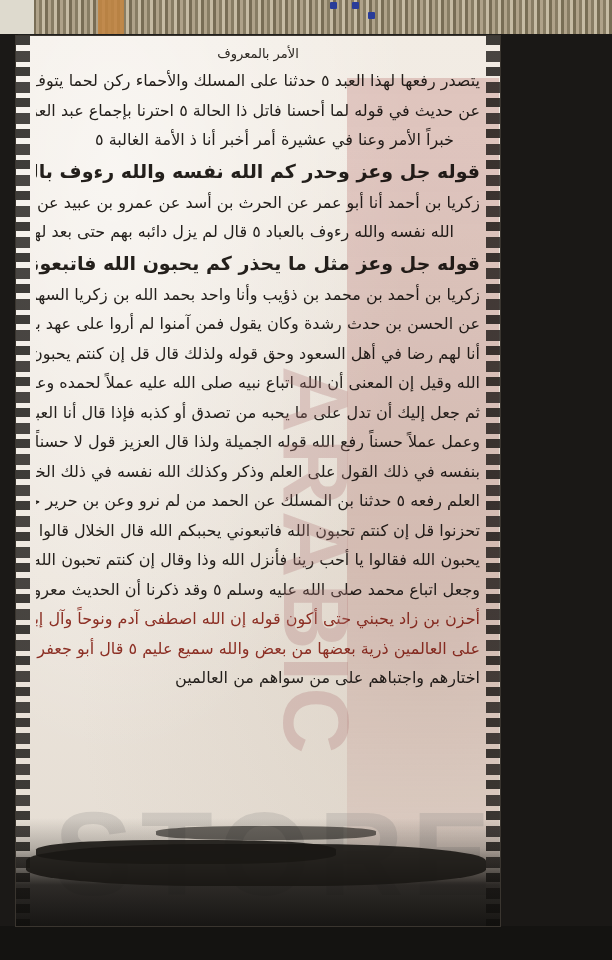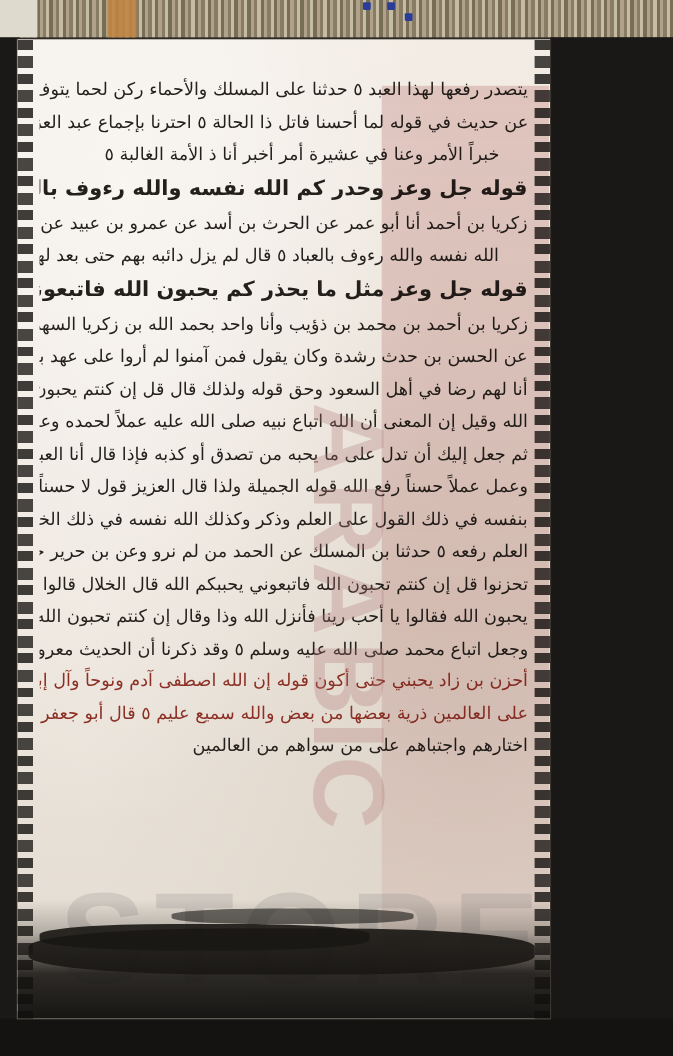--- a/index.html
+++ b/index.html
@@ -242,20 +242,21 @@
 
   <div class="left-dark"></div>
   <div class="right-dark"></div>
   <div class="bottom-dark"></div>
 
   <div class="sheet">
 
     <div class="edge left"></div>
     <div class="edge right"></div>
 
+    <div class="page-heading">الأمر بالمعروف</div>
 
     <div class="body-text">
       <span class="line">يتصدر رفعها لهذا العبد ٥  حدثنا على المسلك والأحماء ركن لحما يتوف</span>
       <span class="line">عن حديث في قوله لما أحسنا فاتل ذا الحالة ٥ احترنا بإجماع عبد العزيز وال</span>
       <span class="line indent">خبراً الأمر وعنا في عشيرة أمر أخبر أنا ذ الأمة الغالبة ٥</span>
       <span class="line big center">قوله جل وعز وحدر كم الله نفسه والله رءوف بالعباد ٥ حدثنا</span>
       <span class="line">زكريا بن أحمد أنا أبو عمر عن الحرث بن أسد عن عمرو بن عبيد عن الحسن في قوله ويحذركم</span>
       <span class="line indent">الله نفسه والله رءوف بالعباد ٥ قال لم يزل دائبه بهم حتى بعد لهم</span>
       <span class="line big center">قوله جل وعز مثل ما يحذر كم يحبون الله فاتبعوني يحببكم الله ٥ حدثنا</span>
       <span class="line">زكريا بن أحمد بن محمد بن ذؤيب وأنا واحد بحمد الله بن زكريا السهمي قال الأوزاعي الشامي</span>

